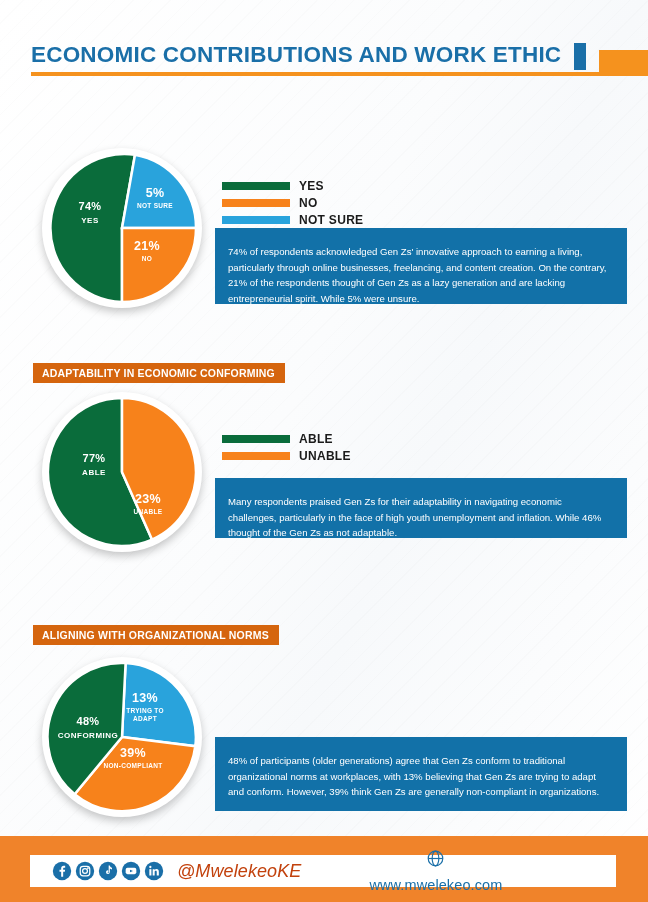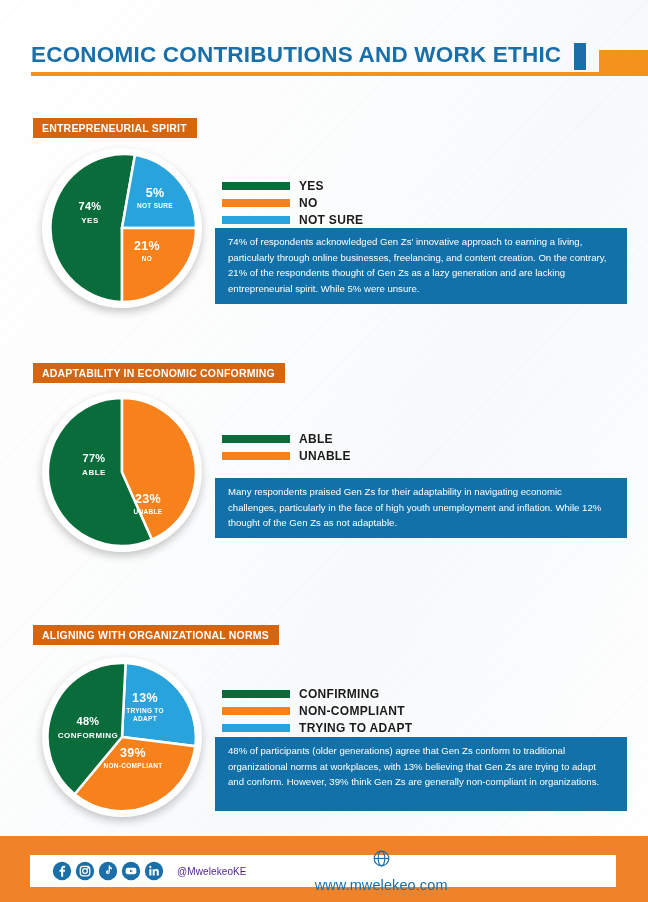--- a/index.html
+++ b/index.html
@@ -133,21 +133,21 @@
     letter-spacing: 0.3px;
   }
 
   
   .desc {
     position: absolute;
     background: #1271a8;
     color: #ffffff;
     font-size: 9.6px;
     line-height: 15.6px;
-    padding: 6px 14px 10px 13px;
+    padding: 16px 14px 10px 13px;
     box-sizing: border-box;
   }
 
   
   .footer-band {
     position: absolute;
     left: 0; top: 836px;
     width: 648px; height: 66px;
     background: #f0832a;
   }
@@ -161,23 +161,24 @@
   }
   .social-icons {
     display: flex;
     align-items: center;
     margin-left: 22px;
     gap: 3px;
   }
   .social-icons svg { display: block; }
   .handle {
     margin-left: 13px;
-    font-size: 10px;
-    color: #4c1d95;
+    font-size: 18px;
+    color: #c2410c;
     letter-spacing: 0.1px;
+    font-style: italic;
   }
   .site-group {
     display: flex;
     align-items: center;
     margin-left: 68px;
     gap: 9px;
     flex-direction: column;
   }
   .site-url {
     font-size: 14.5px;
@@ -191,21 +192,20 @@
 <div class="page">
 
   <div class="header">
     <div class="title">ECONOMIC CONTRIBUTIONS AND WORK ETHIC</div>
     <div class="title-rule"></div>
     <div style="position:absolute;left:574px;top:3px;width:12px;height:27px;background:#1a6fa8;"></div>
     <div class="title-orange-block"></div>
   </div>
 
   <div class="section" style="top:0;height:360px;">
-    <div class="badge" style="top:118px;">ENTREPRENEURIAL SPIRIT</div>
 
     <div class="pie-wrap" style="left:42px; top:148px;">
       <div class="pie-ring"></div>
       <svg class="pie-svg" width="150" height="150" viewBox="0 0 150 150">
 
         <path d="M75 75 L88 1.8 A74 74 0 1 0 75 149 Z" fill="#0a6c3b" stroke="#ffffff" stroke-width="2.5"></path>
 
         <path d="M75 75 L88 1.8 A74 74 0 0 1 149 75 Z" fill="#29a3dc" stroke="#ffffff" stroke-width="2.5"></path>
 
         <path d="M75 75 L149 75 A74 74 0 0 1 75 149 Z" fill="#f7821b" stroke="#ffffff" stroke-width="2.5"></path>
@@ -269,21 +269,21 @@
       <div class="legend-row">
         <span class="legend-swatch" style="background:#0a6c3b;"></span>
         <span class="legend-label">ABLE</span>
       </div>
       <div class="legend-row">
         <span class="legend-swatch" style="background:#f7821b;"></span>
         <span class="legend-label">UNABLE</span>
       </div>
     </div>
 
-    <div class="desc" style="left:215px; top:478px; width:412px; height:60px;">Many respondents praised Gen Zs for their adaptability in navigating economic challenges, particularly in the face of high youth unemployment and inflation. While 12% thought of the Gen Zs as not adaptable.</div>
+    <div class="desc" style="left:215px; top:478px; width:412px; height:60px;">Many respondents praised Gen Zs for their adaptability in navigating economic challenges, particularly in the face of high youth unemployment and inflation. While 46% thought of the Gen Zs as not adaptable.</div>
   </div>
 
   <div class="section" style="top:17px;height:250px;">
     <div class="badge" style="top:608px;">ALIGNING WITH ORGANIZATIONAL NORMS</div>
 
     <div class="pie-wrap" style="left:42px; top:640px;">
       <div class="pie-ring"></div>
       <svg class="pie-svg" width="150" height="150" viewBox="0 0 150 150">
 
         <path d="M75 75 L78.6 1.1 A74 74 0 0 1 148.3 84.2 Z" fill="#29a3dc" stroke="#ffffff" stroke-width="2.5"></path>
@@ -300,34 +300,20 @@
       <div class="slice-label" style="left:103px; top:50px;">
         <div class="slice-pct sm">13%</div>
         <div class="slice-name xs" style="max-width:52px;white-space:normal;">TRYING TO ADAPT</div>
       </div>
       <div class="slice-label" style="left:91px; top:101px;">
         <div class="slice-pct sm">39%</div>
         <div class="slice-name xs">NON-COMPLIANT</div>
       </div>
     </div>
 
-    <div class="legend" style="left:222px; top:668px;">
-      <div class="legend-row">
-        <span class="legend-swatch" style="background:#0a6c3b;"></span>
-        <span class="legend-label">CONFIRMING</span>
-      </div>
-      <div class="legend-row">
-        <span class="legend-swatch" style="background:#f7821b;"></span>
-        <span class="legend-label">NON-COMPLIANT</span>
-      </div>
-      <div class="legend-row">
-        <span class="legend-swatch" style="background:#29a3dc;"></span>
-        <span class="legend-label">TRYING TO ADAPT</span>
-      </div>
-    </div>
 
     <div class="desc" style="left:215px; top:720px; width:412px; height:74px;">48% of participants (older generations) agree that Gen Zs conform to traditional organizational norms at workplaces, with 13% believing that Gen Zs are trying to adapt and conform. However, 39% think Gen Zs are generally non-compliant in organizations.</div>
   </div>
 
   <div class="footer-band"></div>
   <div class="footer-inner">
 
     <div class="social-icons">
 
       <svg width="20" height="20" viewBox="0 0 24 24">

